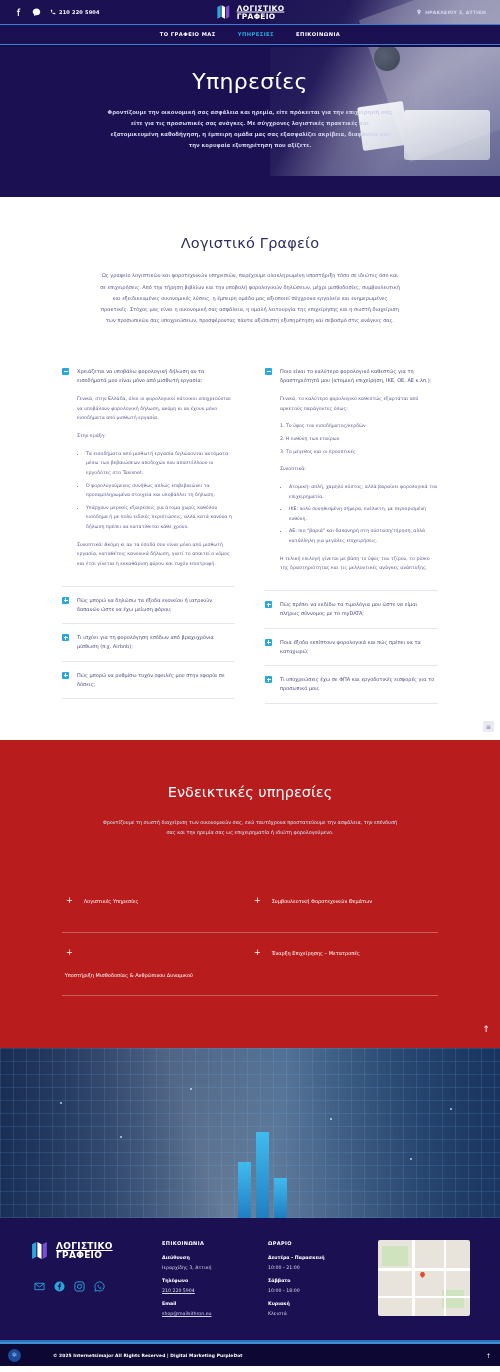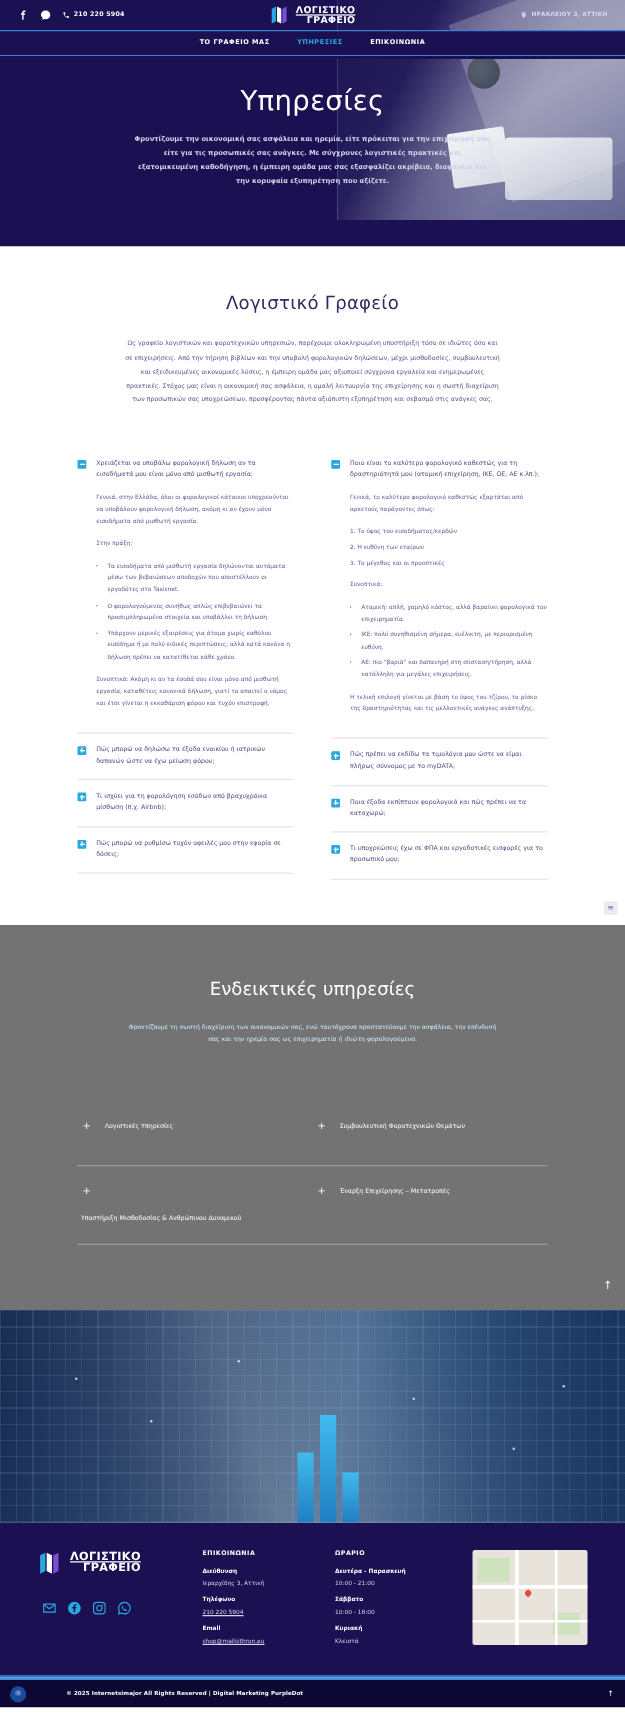--- a/index.html
+++ b/index.html
@@ -41,21 +41,21 @@
   }
   .tb-center {
     position: absolute; left: 50%; top: 50%;
     transform: translate(-50%, -50%);
     display: flex; align-items: center; gap: 4px;
     z-index: 4;
   }
   .logo-mark { width: 17px; height: 17px; position: relative; }
   .logo-text { display: flex; flex-direction: column; line-height: 1; }
   .logo-text span:first-child { font-size: 7.5px; font-weight: bold; color: #fff; letter-spacing: .3px; text-decoration: underline; }
-  .logo-text span:last-child { font-size: 7.5px; font-weight: bold; color: #fff; letter-spacing: .3px; text-align: right; }
+  .logo-text span:last-child { font-size: 7.5px; font-weight: bold; color: #fff; letter-spacing: .3px; }
   .tb-right {
     margin-left: auto;
     display: flex; align-items: center; gap: 3px;
     color: #d8d8ee; font-size: 4.6px; font-weight: bold; letter-spacing: .2px;
   }
   .tb-right .pin { width: 6px; height: 6px; fill: currentColor; }
 
   
   .hero-photo {
     position: absolute;
@@ -179,21 +179,21 @@
     position: absolute; right: 6px;
     width: 11px; height: 11px;
     background: #e9eaf2; color: #6a6a9a;
     display: flex; align-items: center; justify-content: center;
     font-size: 6px; border-radius: 1px;
   }
 
   
   .services {
     position: relative;
-    background: #737373;
+    background: #b91c1c;
     padding: 44px 0 52px;
     text-align: center;
   }
   .services h2 { color: #ffffff; font-size: 14.5px; font-weight: normal; }
   .services > p {
     margin: 17px auto 0;
     width: 300px;
     color: #cfeaf9;
     font-size: 4.9px; line-height: 2.1;
   }

